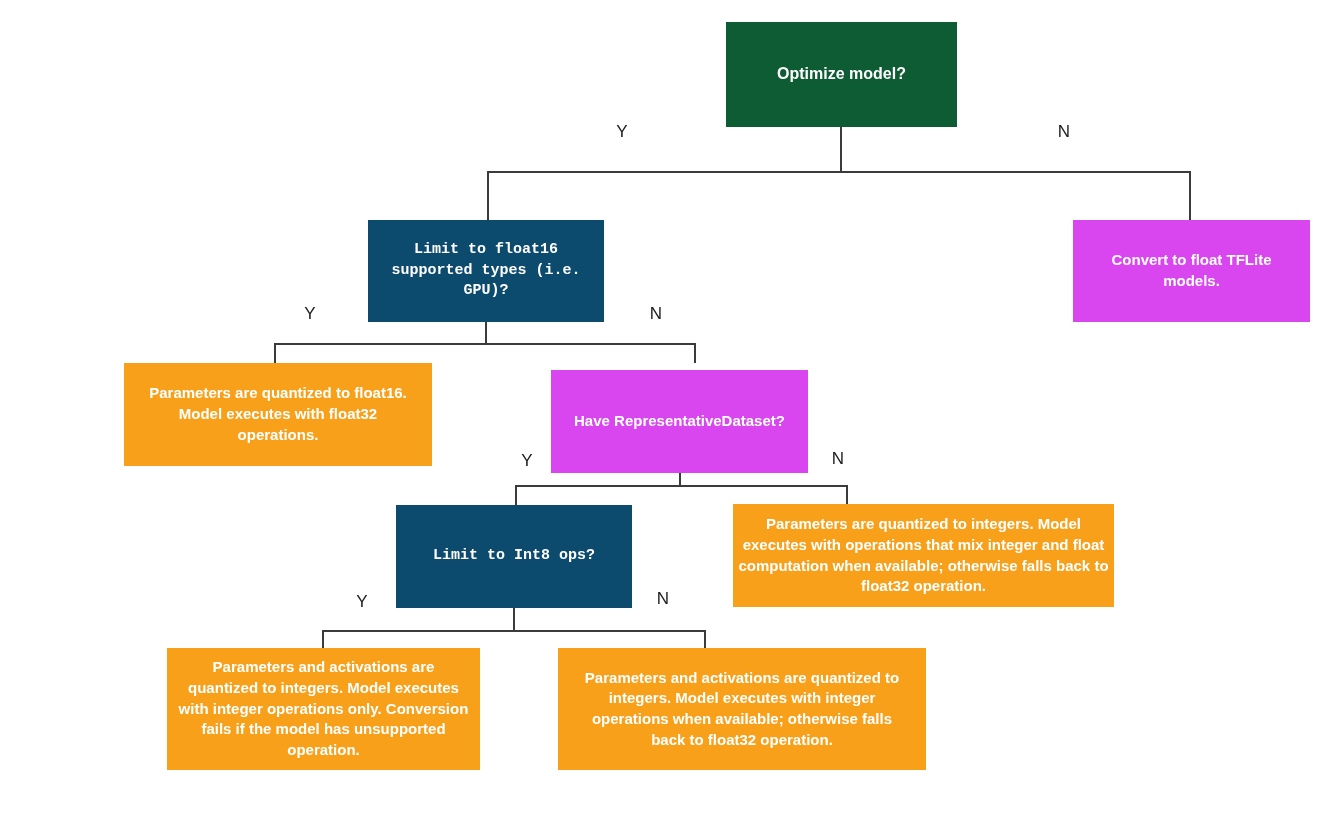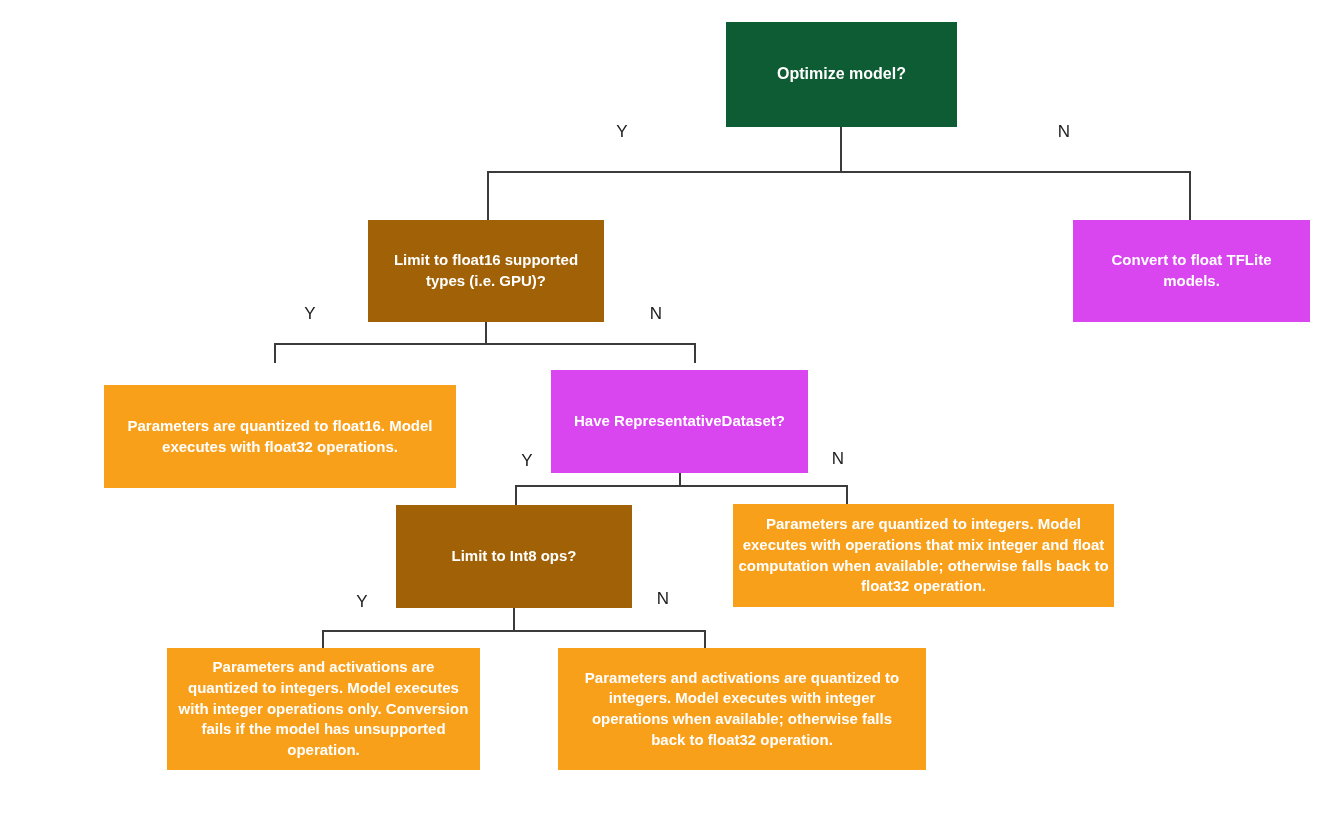--- a/index.html
+++ b/index.html
@@ -19,21 +19,21 @@
     text-align: center;
     color: #ffffff;
     font-weight: bold;
     font-size: 15px;
     line-height: 1.38;
     padding: 7px 14px;
     box-sizing: border-box;
   }
   .node.dark   { background: #0D5C33; }
   .node.mid    { background: #d946ef; }
-  .node.bright { background: #a16207; }
+  .node.bright { background: #0c4a6e; font-family: Liberation Mono, monospace; }
   .node.orange { background: #F9A01B; }
   .line {
     position: absolute;
     background: #3B3B3B;
   }
   .edge-label {
     position: absolute;
     transform: translate(-50%, -50%);
     font-size: 17px;
     color: #212121;
@@ -79,21 +79,21 @@
   </div>
 
   <div class="node bright" style="left:368px; top:220px; width:236px; height:102px;">
     <span>Limit to float16 supported types (i.e. GPU)?</span>
   </div>
 
   <div class="node mid" style="left:1073px; top:220px; width:237px; height:102px;">
     <span>Convert to float TFLite models.</span>
   </div>
 
-  <div class="node orange" style="left:104px; top:363px; width:352px; height:103px;margin-top:22px;">
+  <div class="node orange" style="left:124px; top:363px; width:308px; height:103px;">
     <span>Parameters are quantized to float16. Model executes with float32 operations.</span>
   </div>
 
   <div class="node mid" style="left:551px; top:370px; width:257px; height:103px;">
     <span>Have RepresentativeDataset?</span>
   </div>
 
   <div class="node orange" style="left:733px; top:504px; width:381px; height:103px; padding:8px 2px;">
     <span>Parameters are quantized to integers. Model executes with operations that mix integer and float computation when available; otherwise falls back to float32 operation.</span>
   </div>

